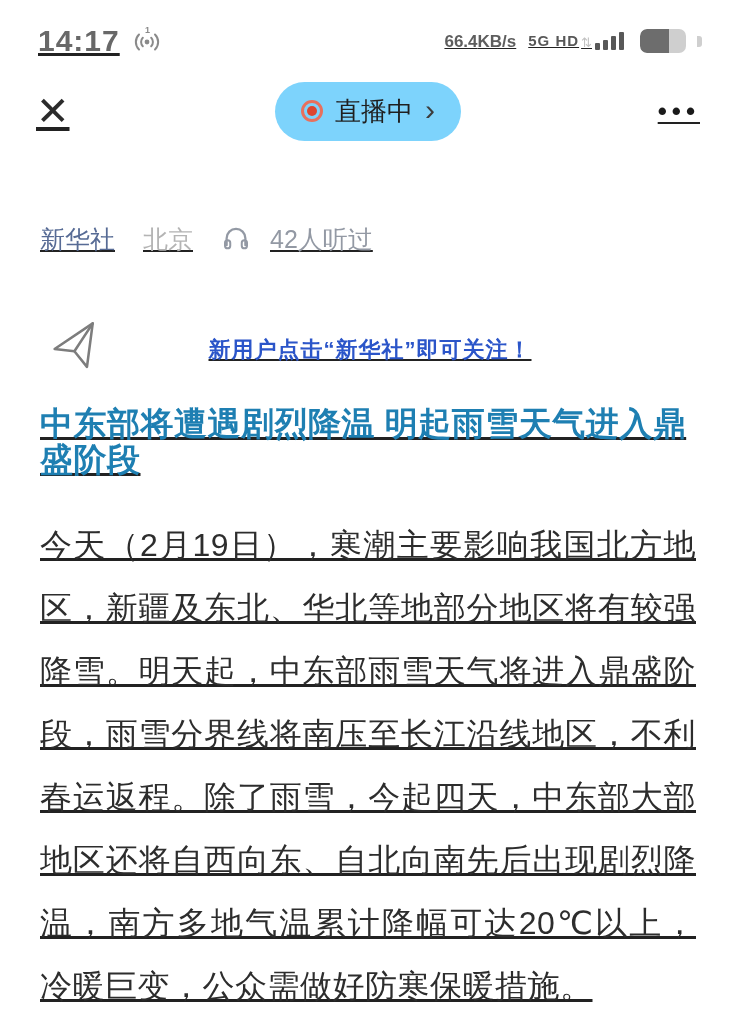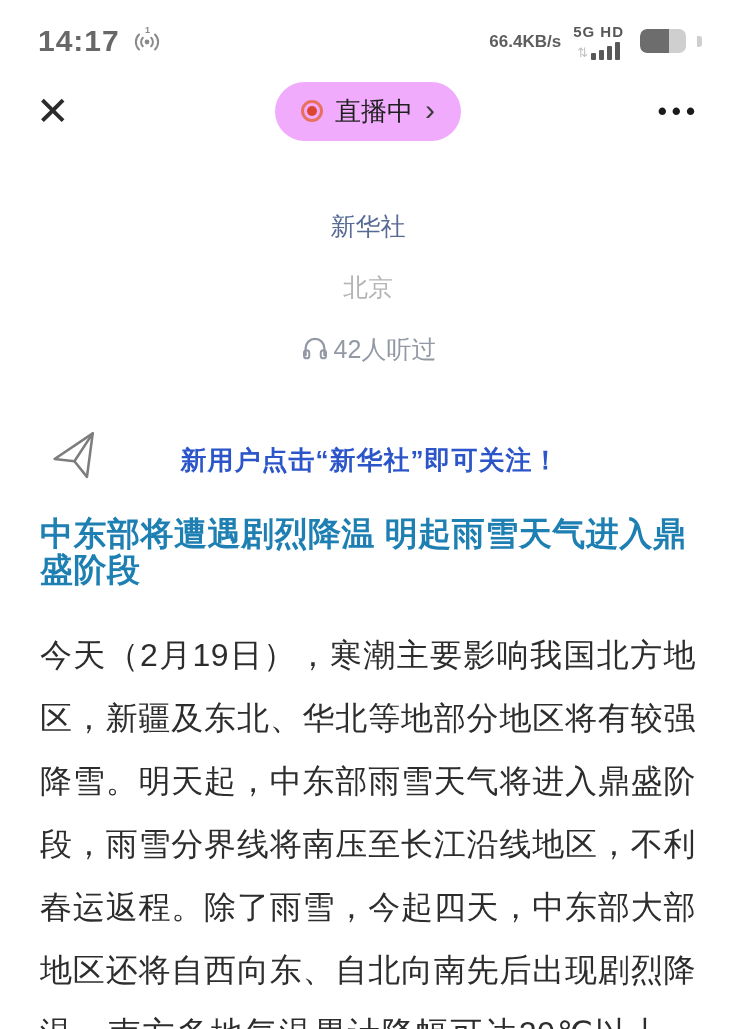--- a/index.html
+++ b/index.html
@@ -2,33 +2,33 @@
 <html><head>
 <meta charset="utf-8">
 <style>
   * { margin: 0; padding: 0; box-sizing: border-box; }
   html, body { width: 736px; background: #ffffff; }
   body {
     font-family: "Liberation Sans", "DejaVu Sans", sans-serif;
     width: 736px; height: 1029px; overflow: hidden; position: relative;
     color: #222;
   }
-  .screen { width: 736px; height: 1003px; background: #fff; }
+  .screen { width: 736px; height: 1003px; background: #fff; text-decoration: underline; }
 
   
   .status-bar {
     height: 72px; display: flex; align-items: center;
     justify-content: space-between; padding: 10px 34px 0 38px;
   }
   .sb-left { display: flex; align-items: center; gap: 12px; }
   .sb-time { font-size: 30px; font-weight: 600; color: #686868; letter-spacing: 1px; }
   .sb-right { display: flex; align-items: center; gap: 12px; }
   .net-speed { display: flex; align-items: flex-end; line-height: 17px; }
   .net-speed span { font-size: 17px; font-weight: 600; color: #5e5e5e; }
-  .net-col { display: flex; flex-direction: column; align-items: center; gap: 2px; }
+  .net-col { display: flex; flex-direction: row; align-items: flex-start; gap: 2px; }
   .net-type { font-size: 15px; font-weight: 700; color: #585858; letter-spacing: 1px; }
   .bars-wrap { display: flex; align-items: flex-end; gap: 3px; }
   .updown { font-size: 13px; color: #c2c2c2; line-height: 14px; }
   .bar { width: 5px; background: #585858; border-radius: 1px; }
   .bar.b1 { height: 7px; } .bar.b2 { height: 10px; } .bar.b3 { height: 14px; } .bar.b4 { height: 18px; }
   .battery { position: relative; width: 46px; height: 24px; background: #cfcfcf;
              border-radius: 7px; overflow: hidden; margin-left: 4px; }
   .battery-fill { position: absolute; left: 0; top: 0; bottom: 0; width: 64%;
                   background: #6d6d6d; border-radius: 7px 0 0 7px; }
   .battery-nub { width: 5px; height: 11px; background: #cfcfcf; border-radius: 0 3px 3px 0;
@@ -37,44 +37,44 @@
   
   .nav-bar {
     height: 78px; display: flex; align-items: center;
     justify-content: space-between; padding: 0 36px; position: relative;
   }
   .close-btn { background: none; border: none; font-size: 40px; font-weight: 300;
                color: #2b2b2b; cursor: pointer; line-height: 1; padding: 0; }
   .live-pill {
     position: absolute; left: 50%; transform: translateX(-50%);
     display: flex; align-items: center; gap: 12px;
-    background: #f0abfc; border: none; border-radius: 40px;
+    background: #7dd3fc; border: none; border-radius: 40px;
     padding: 12px 26px; cursor: pointer;
   }
   .live-dot { width: 22px; height: 22px; border-radius: 50%;
               border: 3px solid #e8705d; display: flex; align-items: center; justify-content: center; }
   .live-dot::after { content: ""; width: 10px; height: 10px; border-radius: 50%; background: #dc4630; }
   .live-label { font-size: 26px; color: #1f1f1f; }
   .live-chevron { font-size: 30px; color: #3c3c3c; line-height: 1; margin-top: -2px; }
   .more-btn { background: none; border: none; font-size: 26px; letter-spacing: 5px;
               color: #1a1a1a; cursor: pointer; font-weight: 700; padding: 0; }
 
   
   .content { padding: 44px 40px 0 40px; }
   .article-title { font-size: 37px; font-weight: 700; color: #171717;
                    letter-spacing: 1px; line-height: 1.35; }
-  .meta-row { display: flex; align-items: center; margin-top: 16px; gap: 28px; flex-direction: column; }
+  .meta-row { display: flex; align-items: center; margin-top: 28px; gap: 28px; }
   .meta-source { font-size: 25px; color: #576b95; cursor: pointer; }
   .meta-date, .meta-city { font-size: 25px; color: #b4b4b4; }
-  .listen-group { display: flex; align-items: center; gap: 4px; cursor: pointer; }
+  .listen-group { display: flex; align-items: center; gap: 19px; cursor: pointer; }
   .listen-count { font-size: 25px; color: #9399a4; }
 
   .follow-row { display: flex; align-items: center; margin-top: 64px; }
   .plane-wrap { flex: 0 0 auto; margin-left: 8px; }
-  .follow-text { flex: 1; text-align: center; font-size: 26px; font-weight: 700;
+  .follow-text { flex: 1; text-align: center; font-size: 22px; font-weight: 700;
                  color: #2b55c9; padding-right: 60px; letter-spacing: 1px; }
 
   .sub-heading { margin-top: 26px; font-size: 33px; font-weight: 700;
                  color: #1e7fb2; line-height: 36px; letter-spacing: 0.5px; }
 
   .body-text { margin-top: 36px; font-size: 32px; color: #2d2d2d;
                line-height: 63px; text-align: justify; letter-spacing: 0.5px; }
 </style>
 </head>
 <body>

